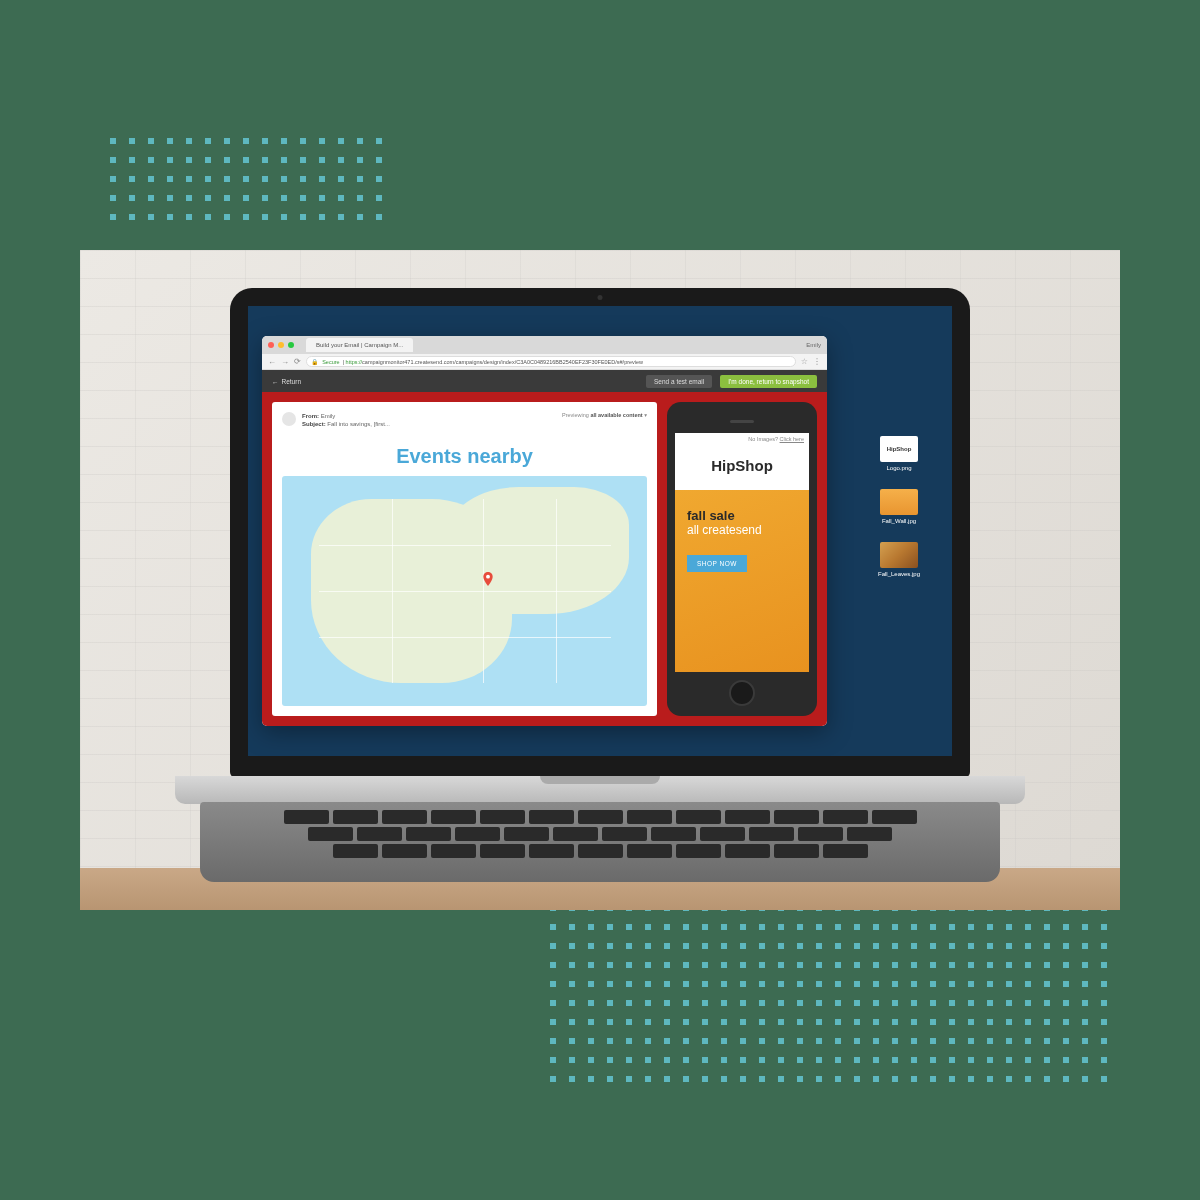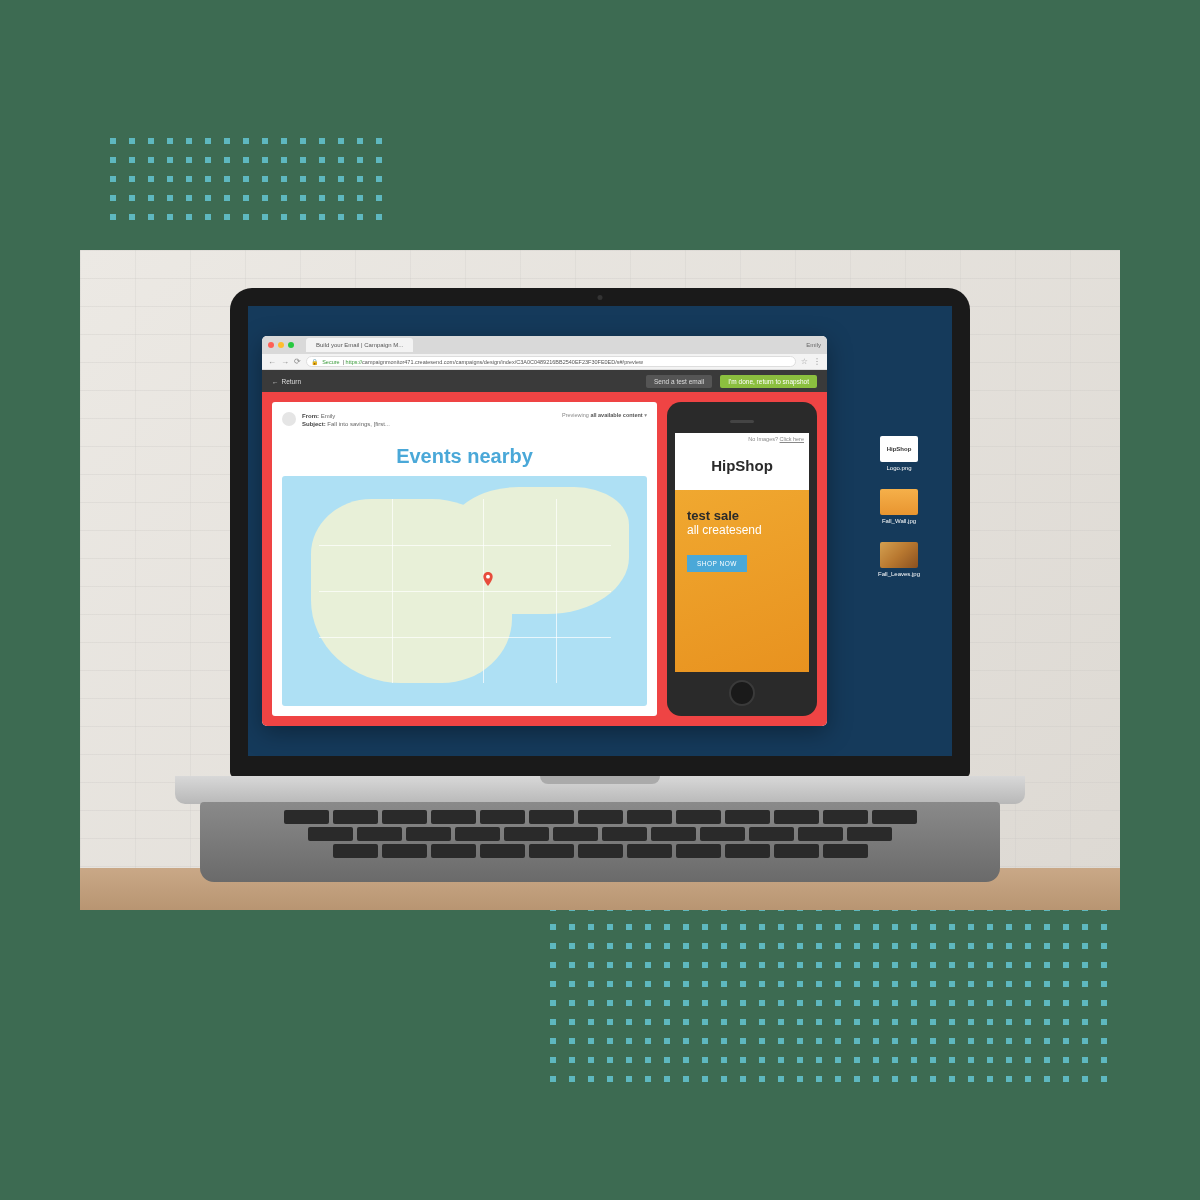--- a/index.html
+++ b/index.html
@@ -209,21 +209,21 @@
 }
 .btn-done {
   background: #8bbf3f;
   color: #fff;
   padding: 3px 8px;
   border-radius: 2px;
 }
 .editor-body {
   display: flex;
   height: calc(100% - 56px);
-  background: #ef4444;
+  background: #b91c1c;
   padding: 10px;
   gap: 10px;
 }
 .email-canvas {
   flex: 1;
   background: #fff;
   border-radius: 3px;
   padding: 10px;
   display: flex;
   flex-direction: column;
@@ -839,21 +839,21 @@
 
             <div class="phone-frame">
               <div class="phone-speaker"></div>
               <div class="phone-screen">
                 <div class="phone-topbar">
                   <span>No Images?</span>
                   <a>Click here</a>
                 </div>
                 <div class="phone-brand">HipShop</div>
                 <div class="phone-hero">
-                  <div class="hero-line1">test sale</div>
+                  <div class="hero-line1">fall sale</div>
                   <div class="hero-line2">all createsend</div>
                   <div class="hero-btn">SHOP NOW</div>
                 </div>
               </div>
               <div class="phone-home"></div>
             </div>
           </div>
         </div>
 
         <div class="desktop-files" id="desktop-files">

